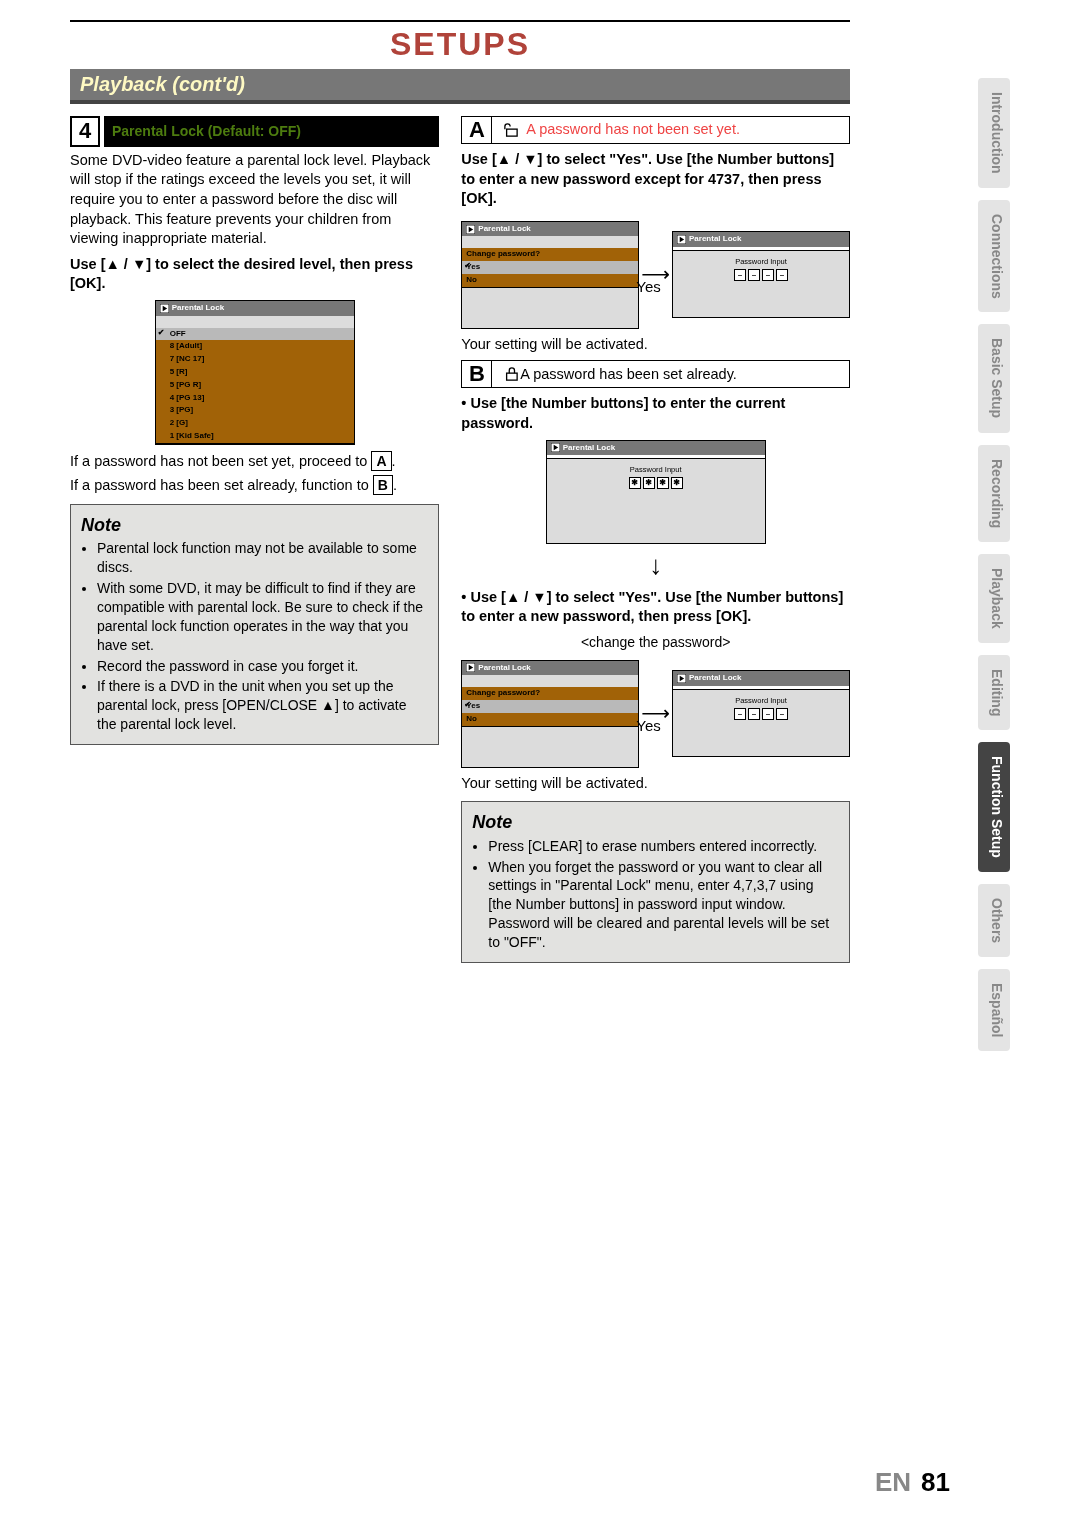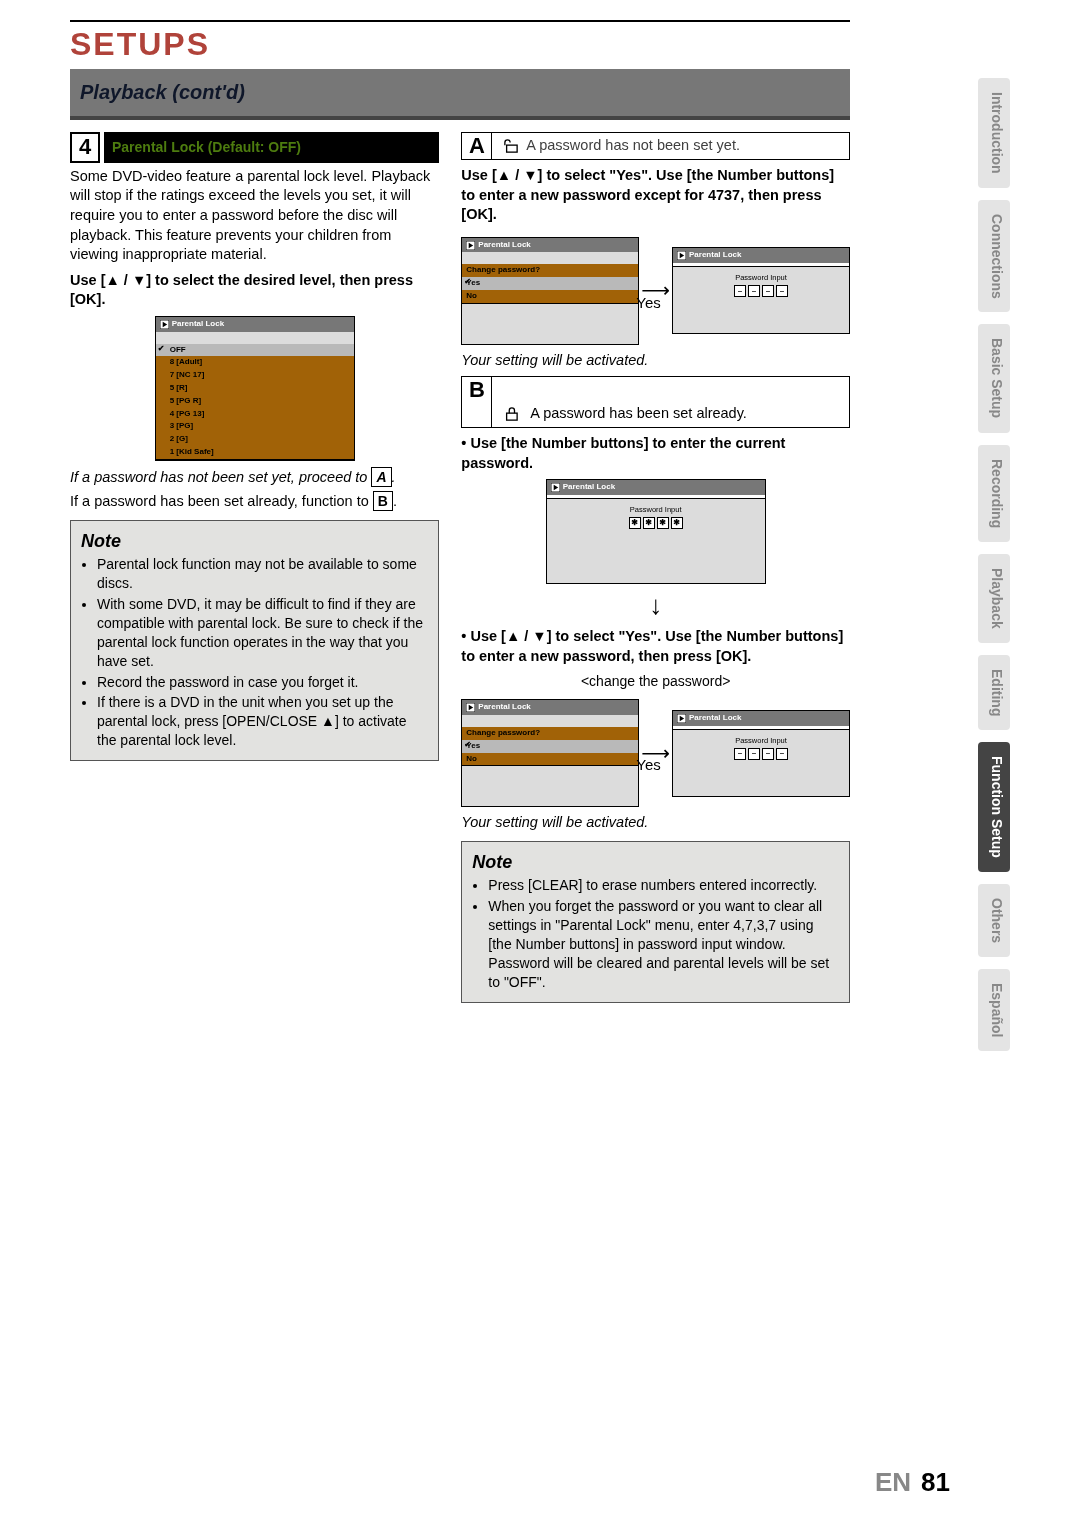--- a/index.html
+++ b/index.html
@@ -16,32 +16,32 @@
   .page {
     padding: 20px 40px 20px 70px;
     width: 890px;
     position: relative;
   }
   .rule-top {
     border-top: 2px solid #000;
     margin-bottom: 4px;
   }
   .chapter-title {
-    text-align: left;
+    text-align: center;
     font-size: 32px;
     font-weight: bold;
     color: #B0433A;
     letter-spacing: 2px;
     margin: 0 0 6px 0;
   }
   .section-head {
     background: #777;
     border-bottom: 4px solid #444;
-    padding: 12px 10px;
-    color: #0f172a;
+    padding: 4px 10px;
+    color: #fef9c3;
     font-size: 20px;
     font-weight: bold;
     font-style: italic;
     margin-bottom: 12px;
   }
   .cols {
     display: flex;
     gap: 22px;
   }
   .col { flex: 1; font-size: 14.5px; line-height: 1.35; }
@@ -130,21 +130,21 @@
     position: absolute;
     bottom: 28px;
     right: 130px;
     font-size: 26px;
     font-weight: bold;
   }
   .footer .en { color:#888; margin-right: 10px; }
   .caption { font-size:14px; text-align:center; margin:2px 0 2px 0;}
   .lock-svg{ width:18px; height:14px; }
   .play-ic{ width:9px;height:9px; }
-  .mb4{margin-bottom:4px;font-style:italic;}
+  .mb4{margin-bottom:4px;}
   .mt6{margin-top:6px;}
 </style>
 </head>
 <body>
 
 <div class="page">
   <div class="rule-top"></div>
   <h1 class="chapter-title">SETUPS</h1>
   <div class="section-head">Playback (cont'd)</div>
 
@@ -194,21 +194,21 @@
             <li>Record the password in case you forget it.</li>
             <li>If there is a DVD in the unit when you set up the parental lock, press [OPEN/CLOSE ▲] to activate the parental lock level.</li>
           </ul>
       </div>
     </div>
 
     <div class="col">
 
       <div class="step-head" style="border:1.5px solid #000;padding:0;">
         <div class="step-num" style="border:none;border-right:1.5px solid #000;">A</div>
-        <div style="flex:1;background:#fff;color:#404040;display:flex;align-items:center;gap:6px;padding:3px 6px;">
+        <div style="flex:1;background:#fff;color:#ef4444;display:flex;align-items:center;gap:6px;padding:3px 6px;">
           <svg class="lock-svg" viewBox="0 0 20 16">
               <rect x="5" y="7" width="12" height="8" fill="none" stroke="#000" stroke-width="1.5"></rect>
               <path d="M7 7 V4 a3 3 0 0 1 6 0" fill="none" stroke="#000" stroke-width="1.5" transform="translate(-4,0)"></path>
             </svg>
           <span>A password has not been set yet.</span>
         </div>
       </div>
       <div class="instr">Use [▲ / ▼] to select "Yes". Use [the Number buttons] to enter a new password except for 4737, then press [OK].</div>
 
       <div class="osd-pair">
@@ -247,21 +247,21 @@
               </div>
           </div>
           <div style="height:22px;"></div>
         </div>
         <div class="yes-lbl" style="left:175px;top:62px;">Yes</div>
       </div>
       <div class="mb4">Your setting will be activated.</div>
 
       <div class="step-head mt6" style="border:1.5px solid #000;padding:0;">
         <div class="step-num" style="border:none;border-right:1.5px solid #000;">B</div>
-        <div style="flex:1;background:#fff;color:#000;display:flex;align-items:center;gap:10px;padding:3px 6px;margin-top:24px;">
+        <div style="flex:1;background:#fff;color:#000;display:flex;align-items:center;gap:0;padding:3px 6px;">
           <svg class="lock-svg" viewBox="0 0 20 16">
               <rect x="5" y="7" width="12" height="8" fill="none" stroke="#000" stroke-width="1.5"></rect>
               <path d="M8 7 V4 a3 3 0 0 1 6 0 V7" fill="none" stroke="#000" stroke-width="1.5"></path>
             </svg>
           <span>A password has been set already.</span>
         </div>
       </div>
       <div class="instr">• <span>Use [the Number buttons] to enter the current password.</span></div>
 
       <div class="osd" style="width:220px;">

